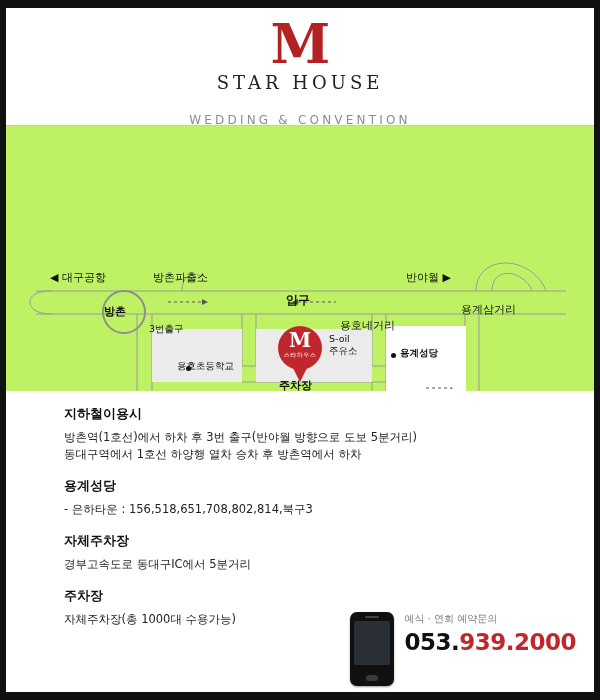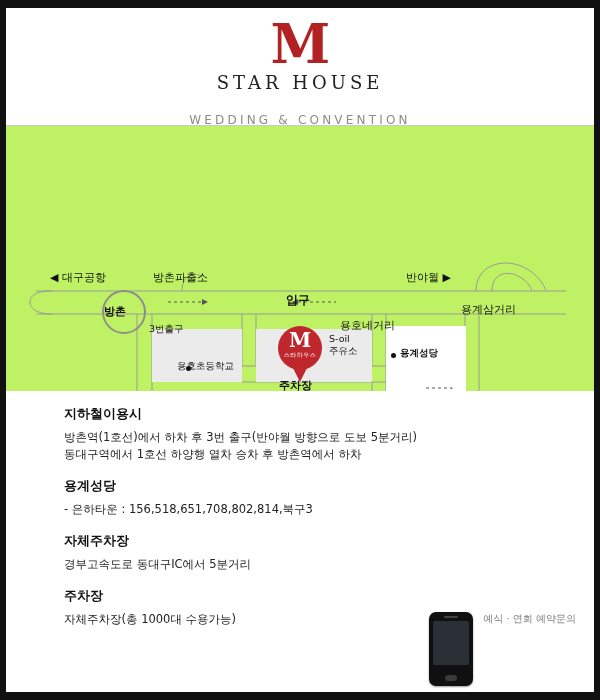--- a/index.html
+++ b/index.html
@@ -203,16 +203,17 @@
   </div>
 
   <div class="phone-block">
     <div class="phone-img">
       <div class="spk"></div>
       <div class="scr"></div>
       <div class="btn"></div>
     </div>
     <div class="phone-txt">
       <div class="phone-cap">예식 · 연회 예약문의</div>
+      <div class="phone-num"><span>053.</span><em>939.2000</em></div>
     </div>
   </div>
 
 </div>
 
 </body></html>

